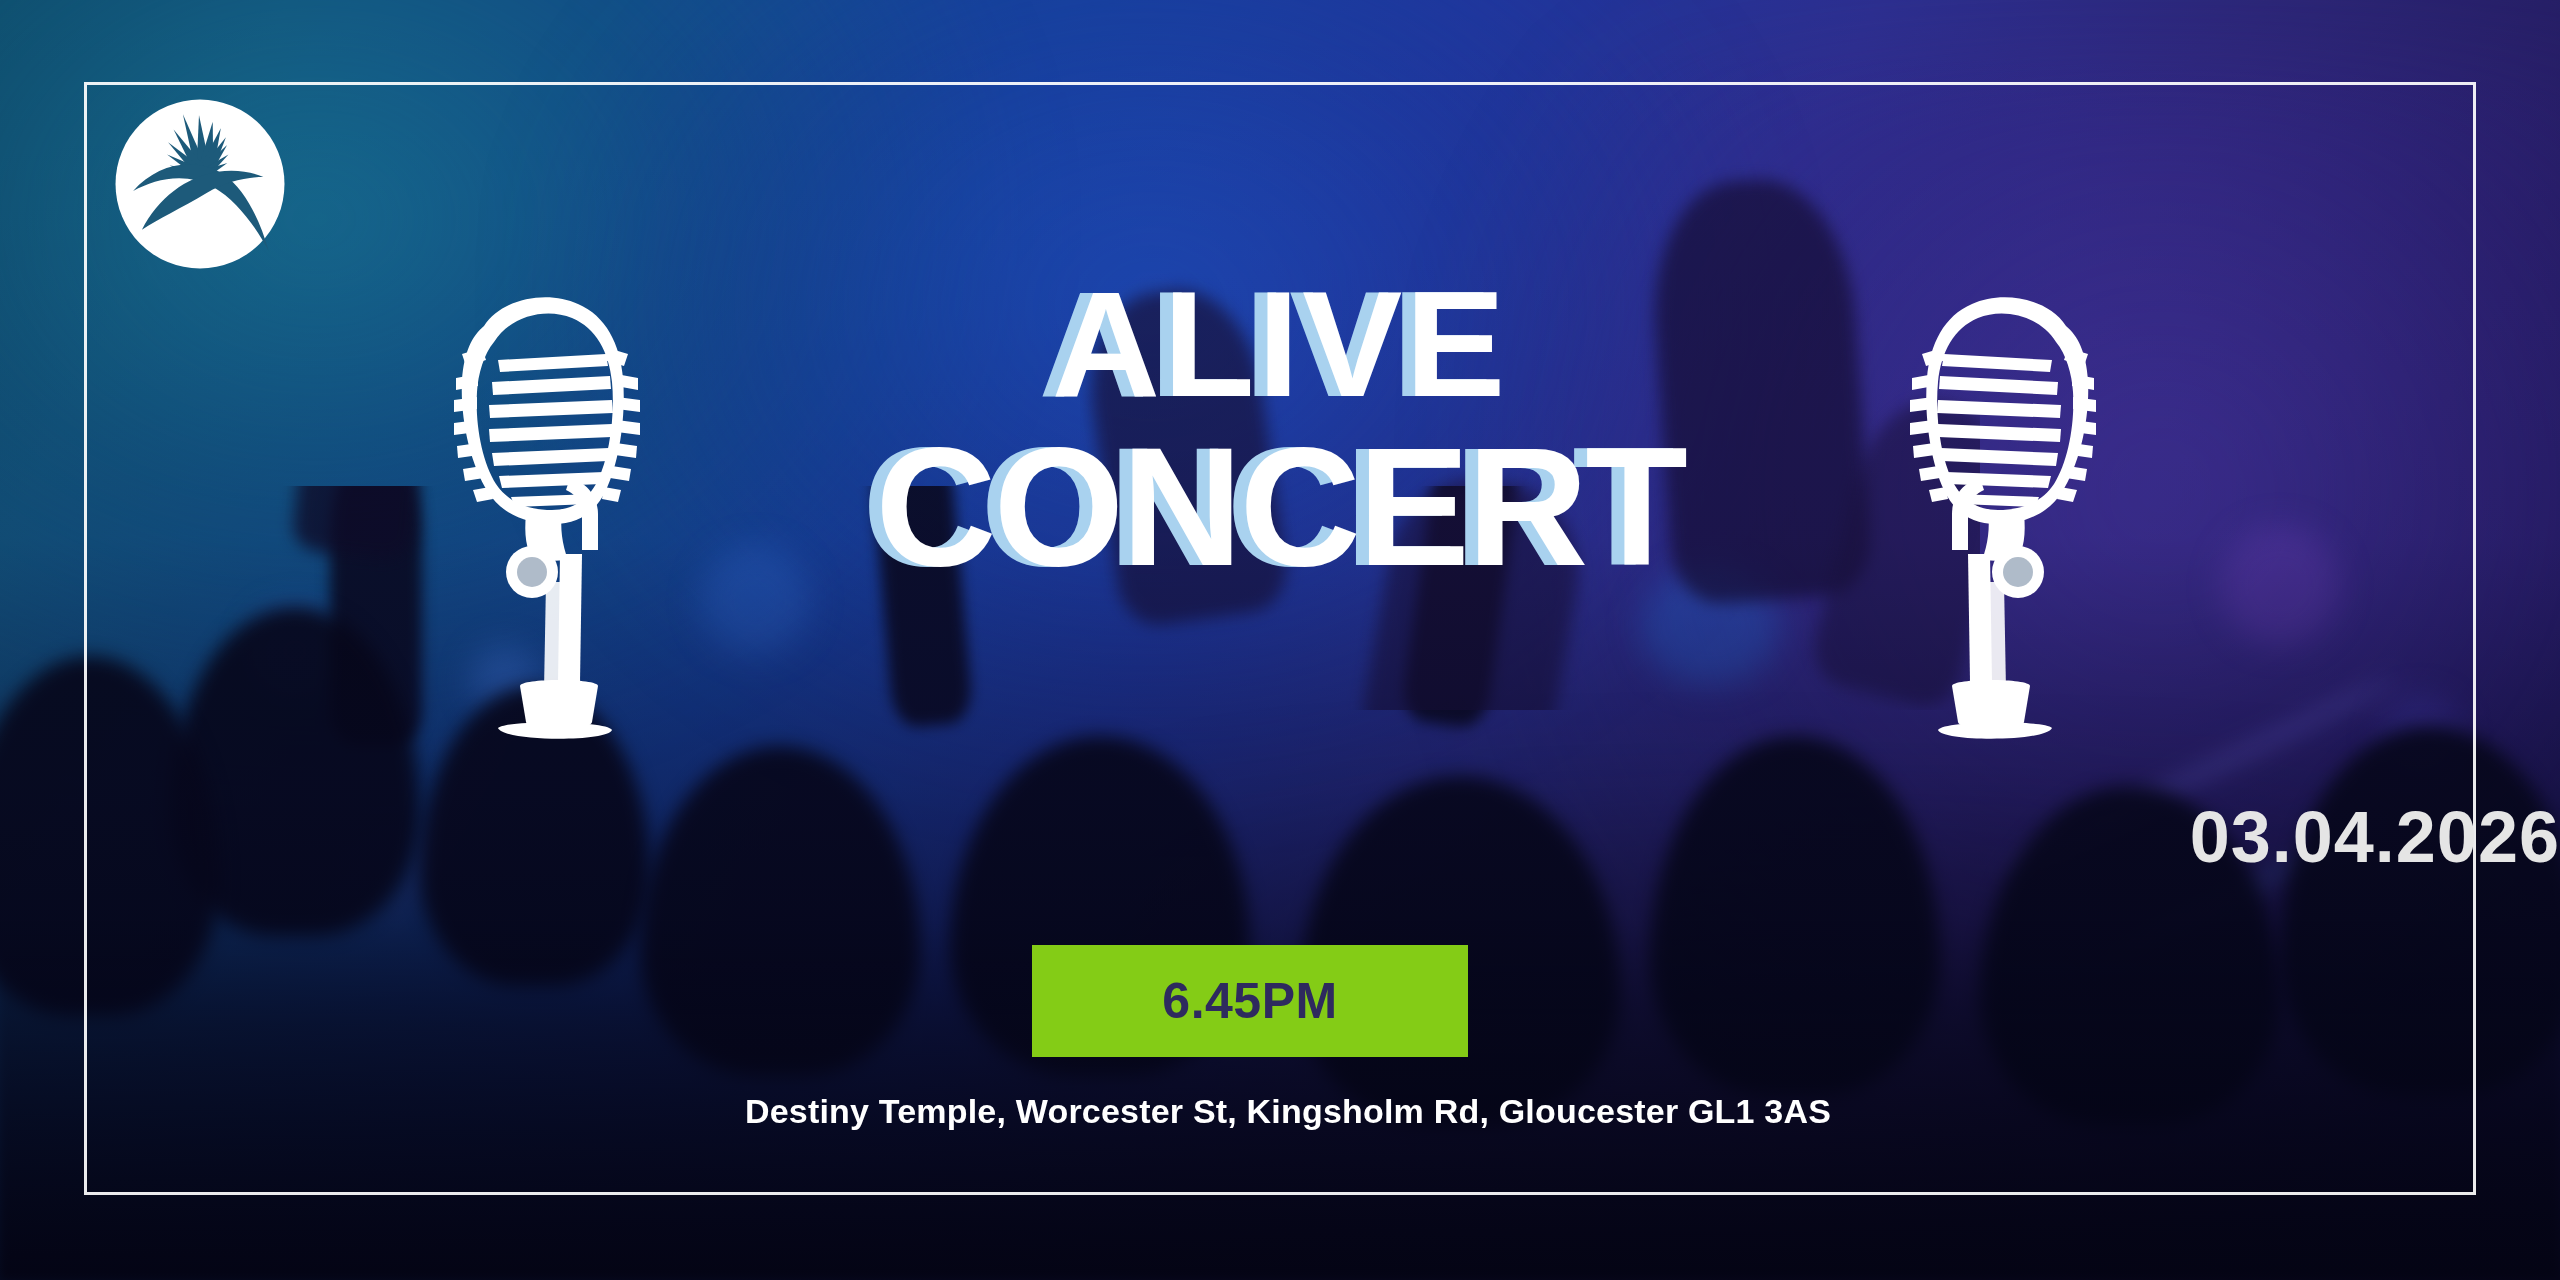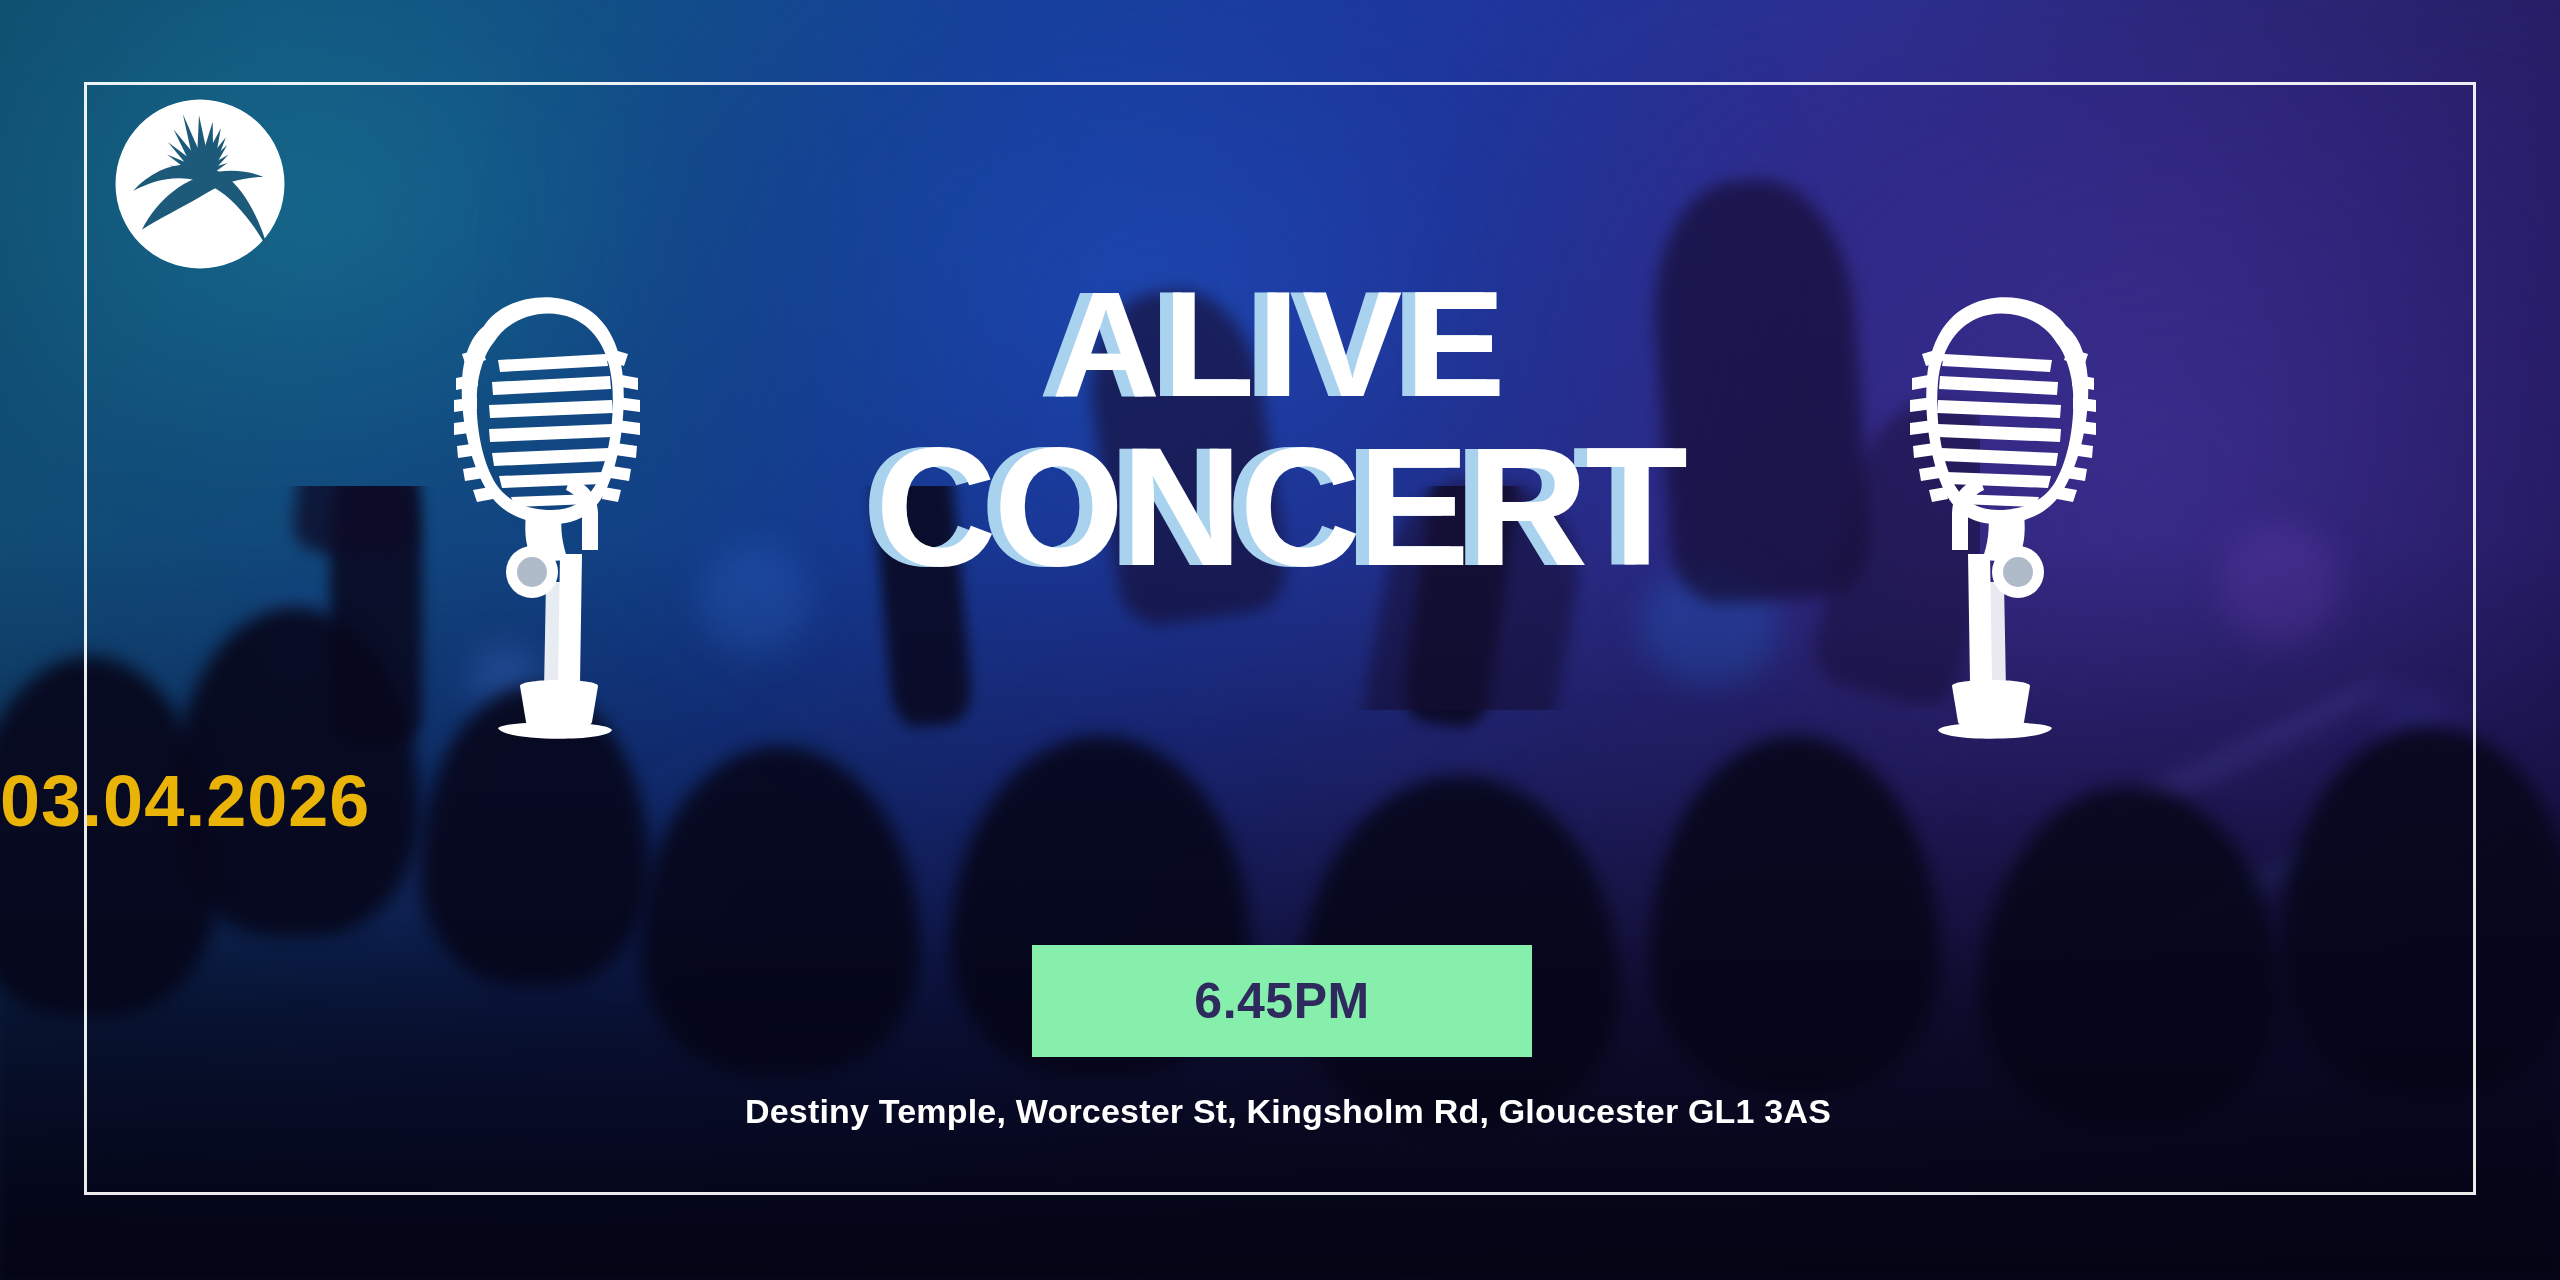--- a/index.html
+++ b/index.html
@@ -175,36 +175,36 @@
   }
   .title-concert {
     font-size: 168px;
     letter-spacing: -3px;
     margin-top: 8px;
   }
 
   .date {
     position: absolute;
     left: 0; right: 0;
-    top: 760px;
-    text-align: left;
+    top: 796px;
+    text-align: right;
     font-family: "Liberation Sans", sans-serif;
     font-weight: bold;
     font-size: 72px;
     letter-spacing: 1px;
-    color: #eab308;
+    color: #e5e5e5;
   }
 
   .time-badge {
     position: absolute;
     left: 1032px;
     top: 945px;
-    width: 500px;
+    width: 436px;
     height: 112px;
-    background: #86efac;
+    background: #84cc16;
     display: flex;
     align-items: center;
     justify-content: center;
   }
   .time-badge-text {
     font-family: "Liberation Sans", sans-serif;
     font-weight: bold;
     font-size: 50px;
     letter-spacing: 0.5px;
     color: #2e2a5e;

